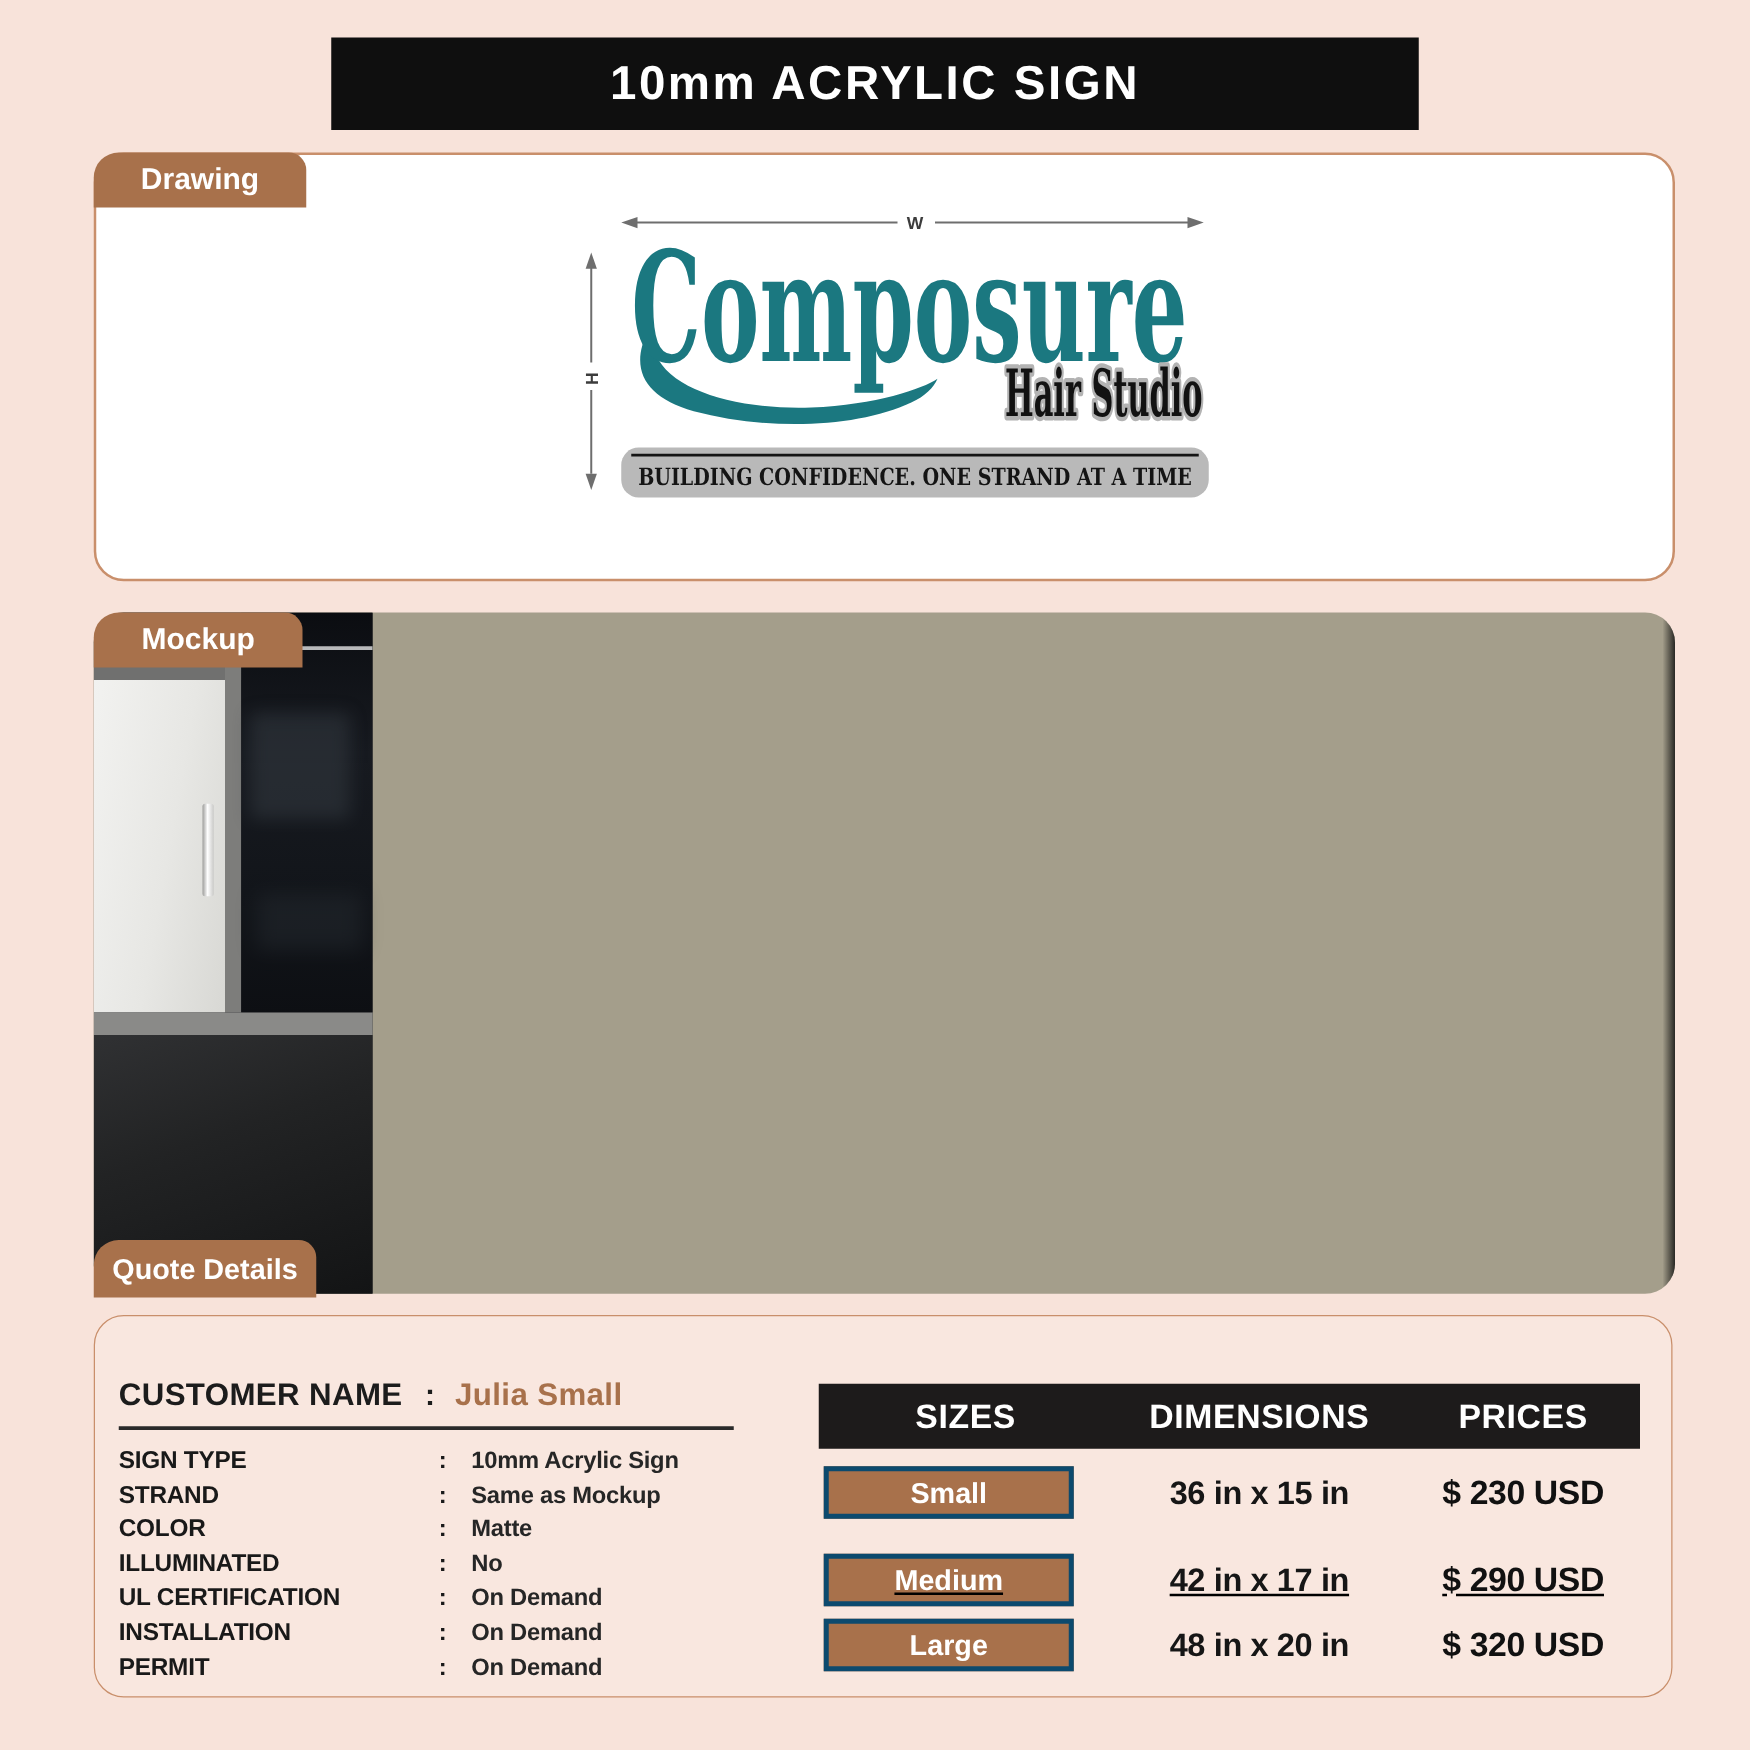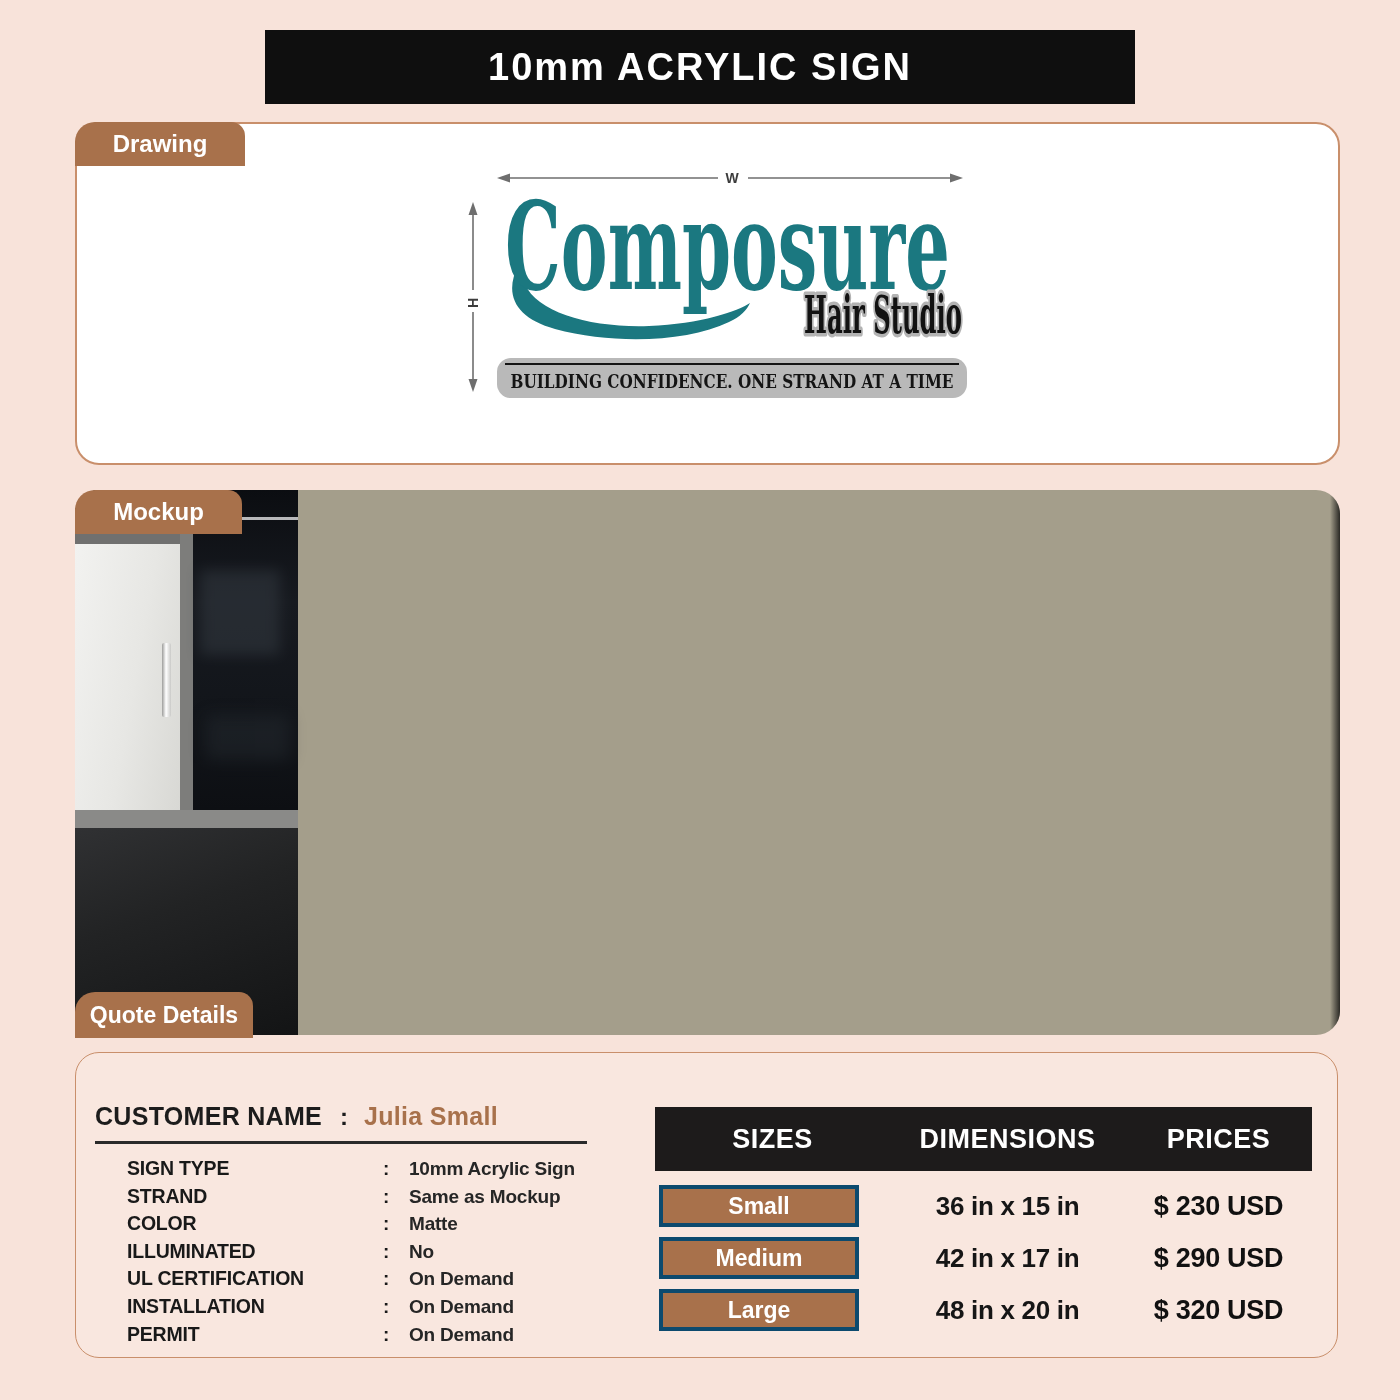--- a/index.html
+++ b/index.html
@@ -56,31 +56,31 @@
     background:linear-gradient(90deg,rgba(0,0,0,0) 0%,rgba(10,10,10,.8) 100%); }
 
   
   .customer-row { position:absolute; left:95px; top:1102px; display:flex; align-items:baseline; }
   .customer-label { font-size:25px; font-weight:bold; color:#1c1c1c; letter-spacing:.3px; }
   .customer-colon { font-size:24px; font-weight:bold; color:#1c1c1c; margin:0 16px 0 18px; }
   .customer-name { font-size:25px; font-weight:bold; color:#a8714b; letter-spacing:.3px; }
   .customer-underline { position:absolute; left:95px; top:1141px; width:492px; height:3px; background:#2a2a2a; }
 
   .specs { position:absolute; left:95px; top:1157px; width:520px; }
-  .spec-row { display:grid; grid-template-columns:256px 26px auto; align-items:baseline; height:27.6px;margin-left:32px; }
+  .spec-row { display:grid; grid-template-columns:256px 26px auto; align-items:baseline; height:27.6px; }
   .spec-label { font-size:19.5px; font-weight:bold; color:#191919; letter-spacing:-.2px; }
   .spec-colon { font-size:19px; font-weight:bold; color:#191919; }
   .spec-value { font-size:19px; font-weight:bold; color:#262626; letter-spacing:-.2px; }
 
   
   .pricing { position:absolute; left:655px; top:1107px; width:657px; }
-  .pricing-header { height:64px; background:#1d1b1b; display:grid; grid-template-columns:235px 235px 187px; align-items:center; }
+  .pricing-header { height:52px; background:#1d1b1b; display:grid; grid-template-columns:235px 235px 187px; align-items:center; }
   .pricing-header span { color:#fff; font-size:27px; font-weight:bold; text-align:center; letter-spacing:.5px; }
   .pricing-row { display:grid; grid-template-columns:235px 235px 187px; align-items:center; height:42px; }
-  .row-1 { margin-top:14px; } .row-2 { margin-top:10px; } .row-3 { margin-top:10px; }
+  .row-1 { margin-top:14px; } .row-2 { margin-top:28px;text-decoration:underline; } .row-3 { margin-top:10px; }
   .size-badge { width:200px; height:42px; margin-left:4px; background:#a8714b; border:4px solid #0c4a6e;
     color:#fff; font-size:23px; font-weight:bold; display:flex; align-items:center; justify-content:center; }
   .dim-cell { font-size:26px; font-weight:bold; color:#161616; text-align:center; letter-spacing:-.3px; }
   .price-cell { font-size:27px; font-weight:bold; color:#111; text-align:center; letter-spacing:-.3px; }
 </style>
 </head>
 <body>
 
 <div id="page">
 

